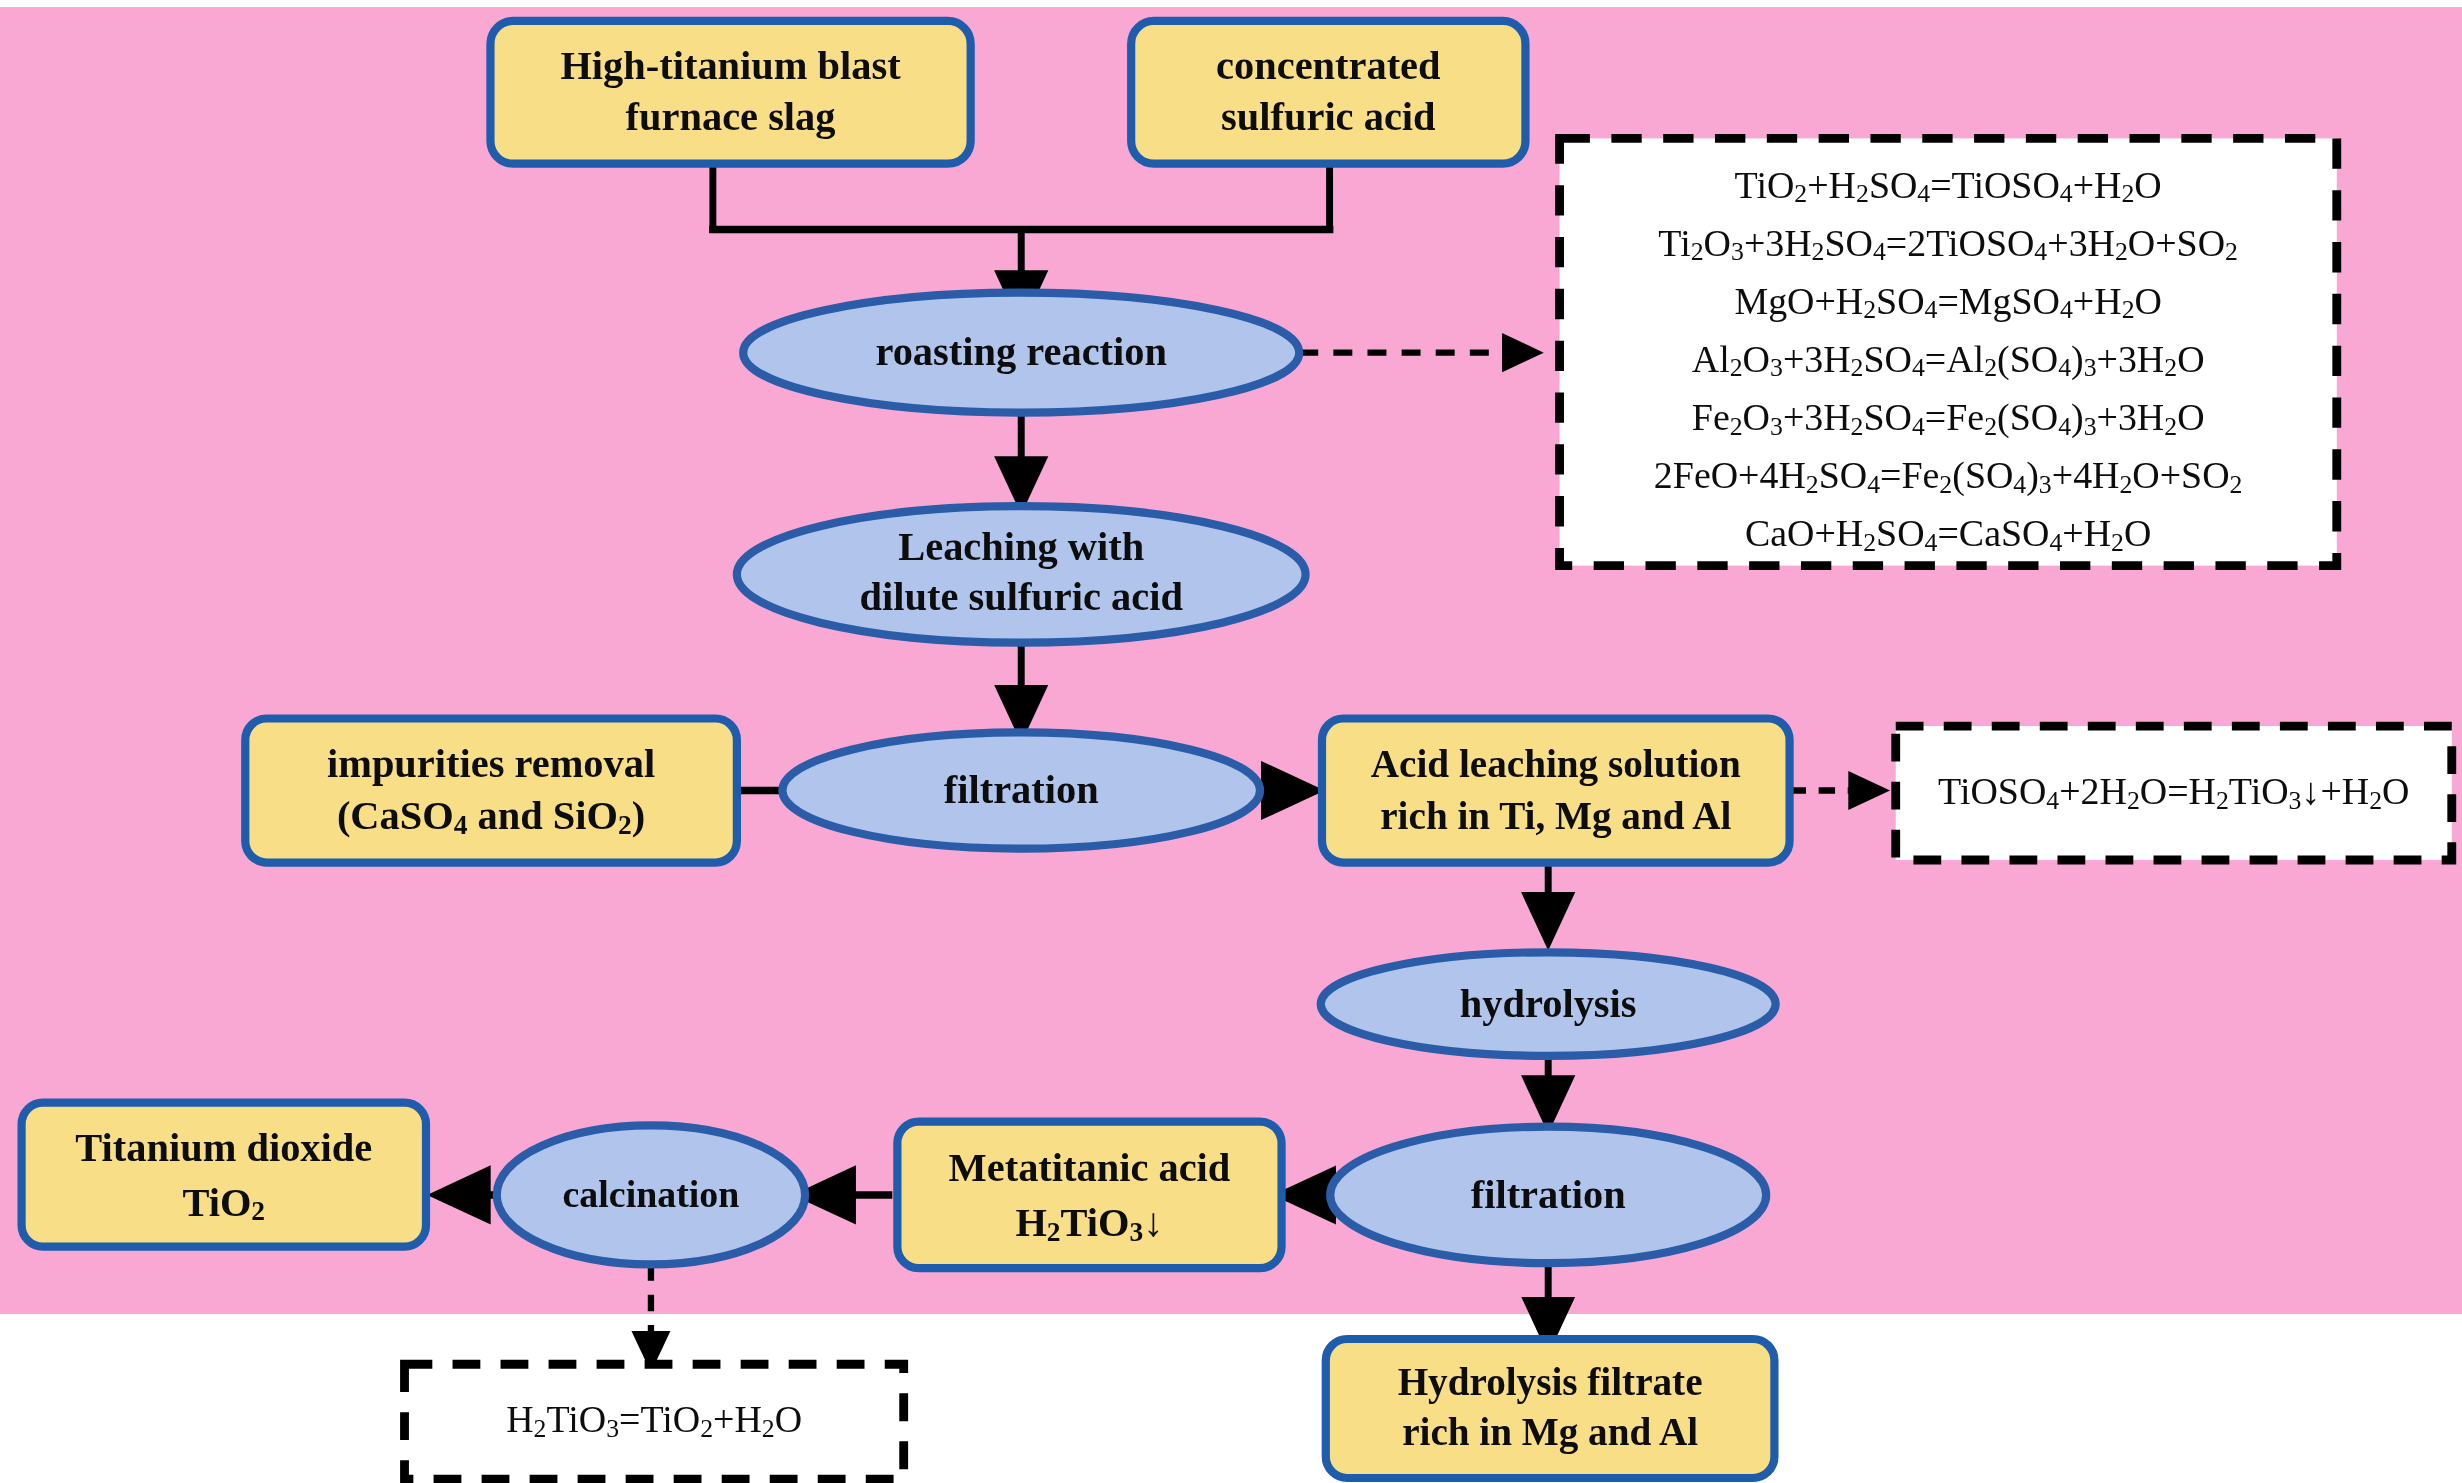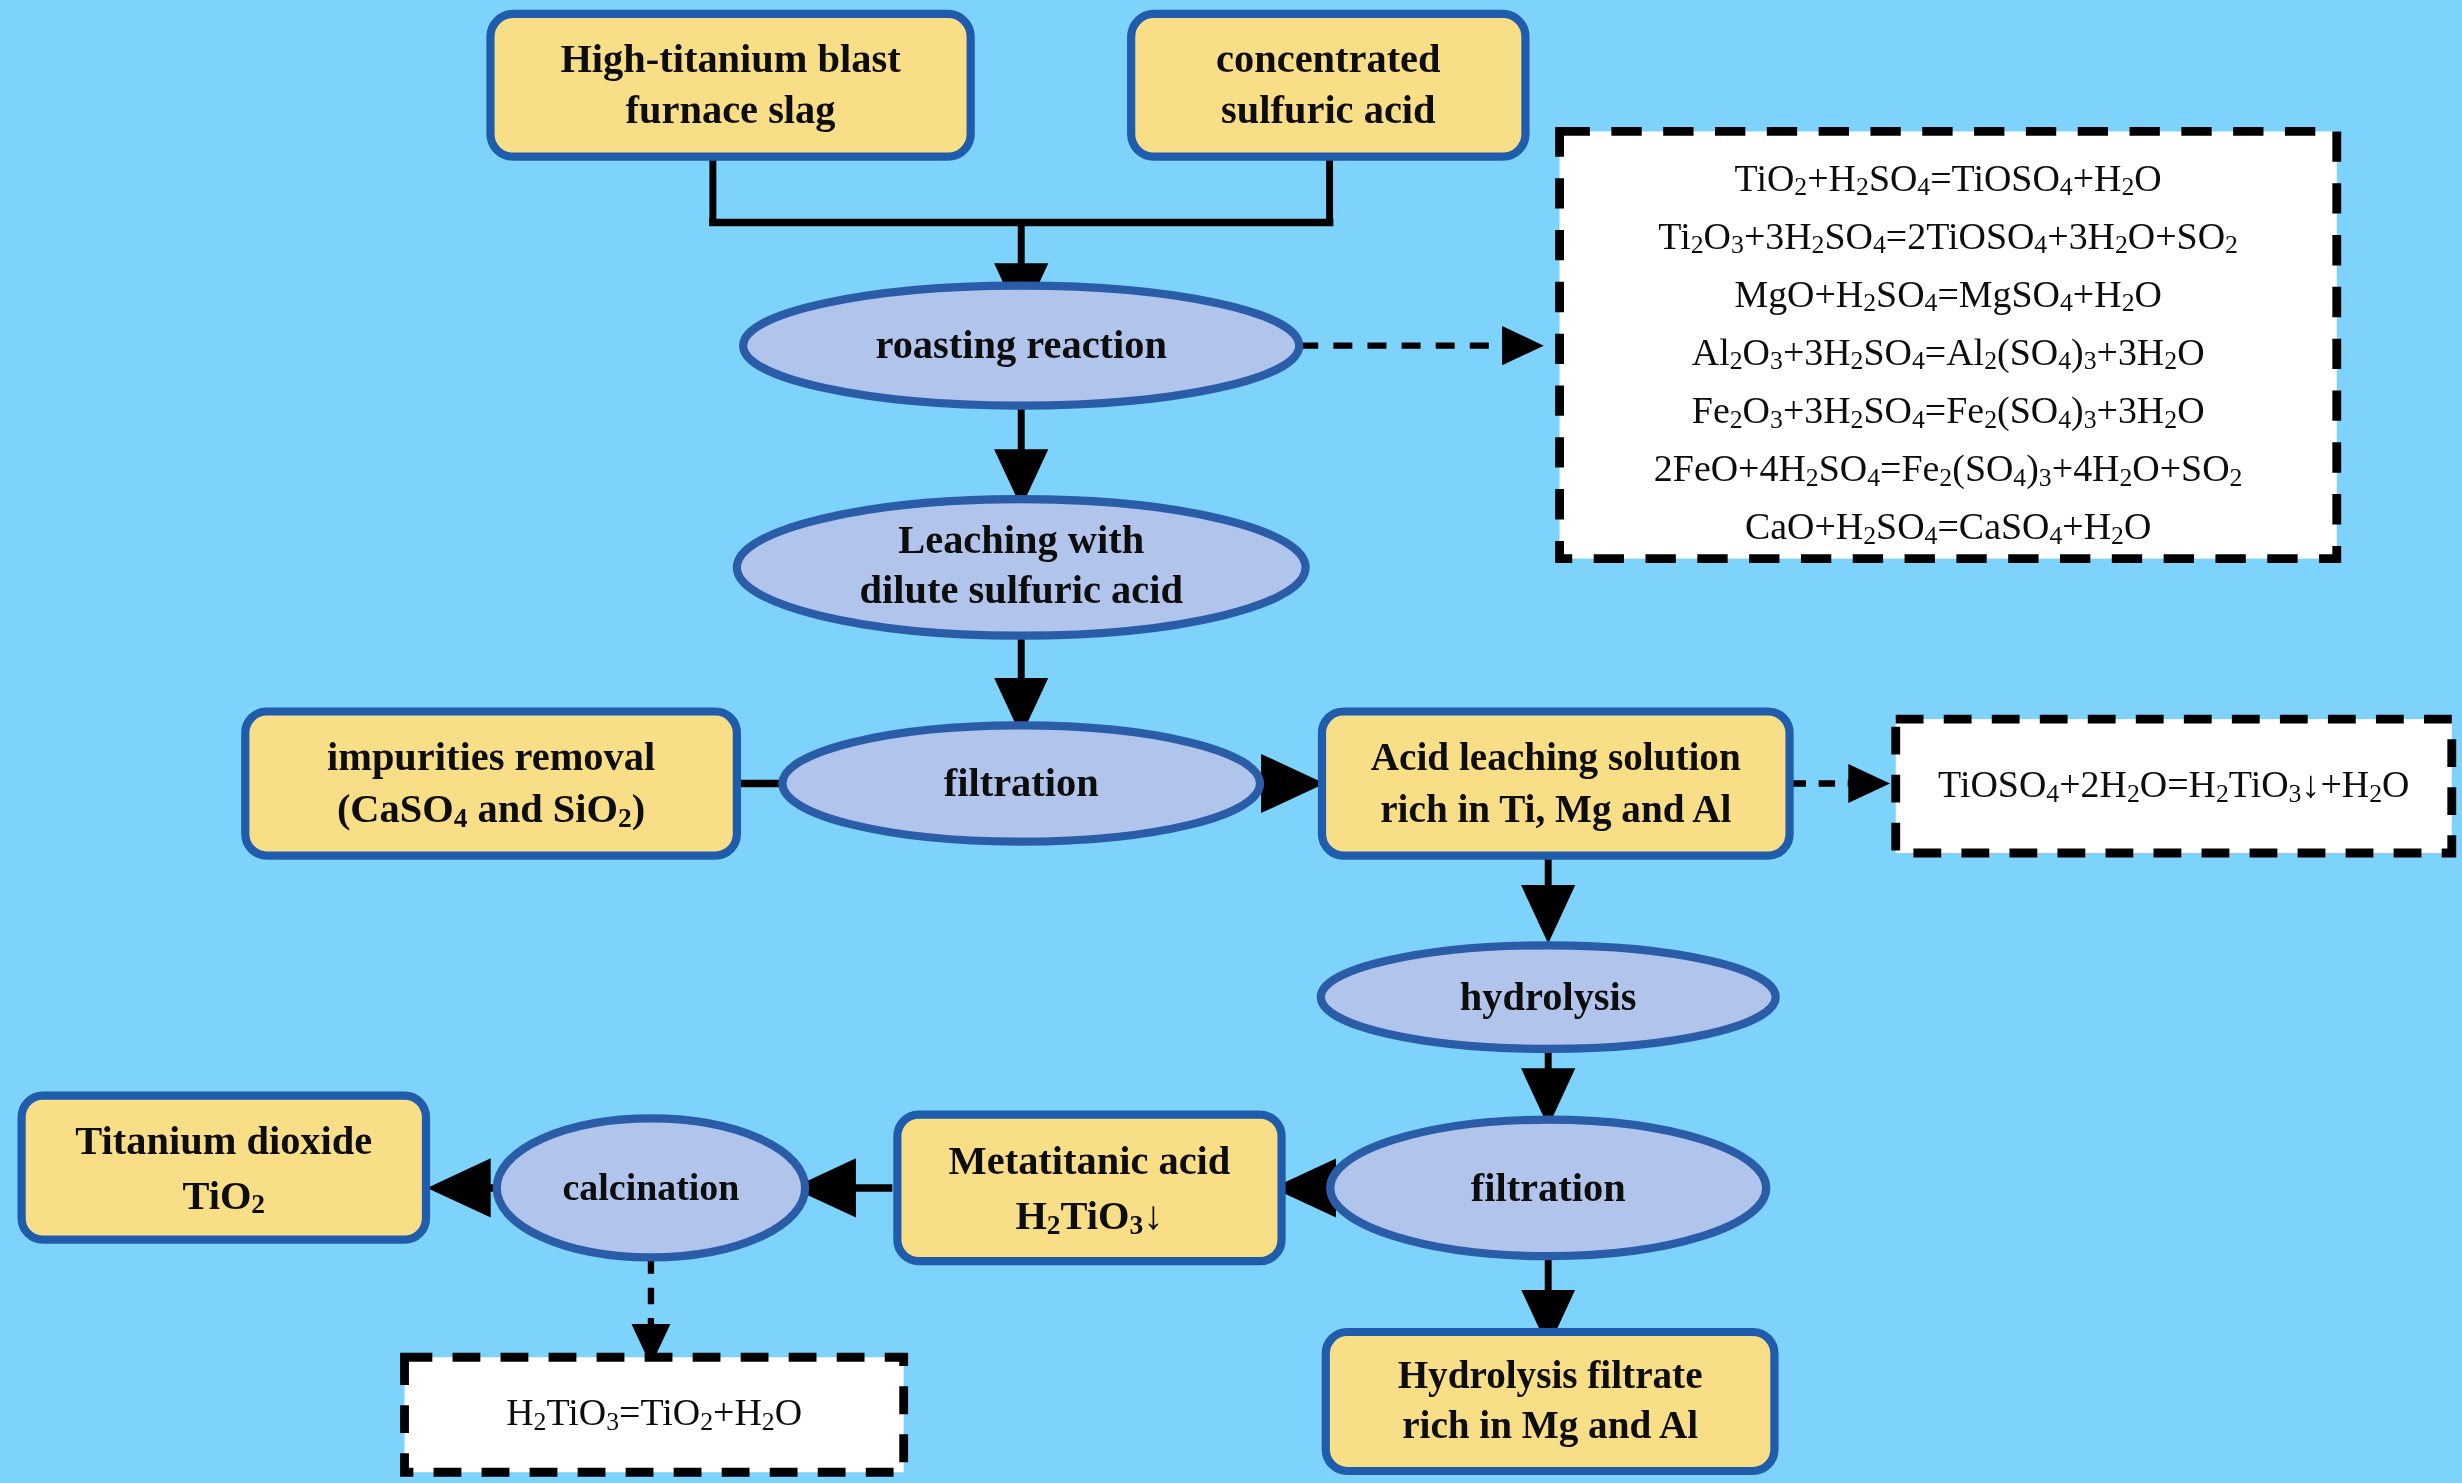--- a/index.html
+++ b/index.html
@@ -1,19 +1,19 @@
 <!DOCTYPE html>
 <html style="font-size:10px"><head>
 <meta charset="utf-8">
 <title>Flowchart</title>
 <style>
   html,body{margin:0;padding:0;background:#ffffff;}
   body{width:2462px;height:1483px;overflow:hidden;
        font-family:"Liberation Serif", serif;}
-  #stage{position:relative;width:2462px;height:1483px;background:#7dd3fc;}
+  #stage{position:relative;width:2462px;height:1307px;background:#f9a8d4;margin-top:7px;}
   svg.flow{position:absolute;left:0;top:0;width:2462px;height:1483px;}
   .nodeText{font-family:"Liberation Serif", serif;font-weight:bold;
             fill:#0d0d0d;text-anchor:middle;dominant-baseline:middle;}
   .eqText{font-family:"Liberation Serif", serif;font-weight:normal;
           fill:#0d0d0d;text-anchor:middle;dominant-baseline:middle;}
   .sub{font-size:0.68em;baseline-shift:-28%;}
 </style>
 </head>
 <body>
 

